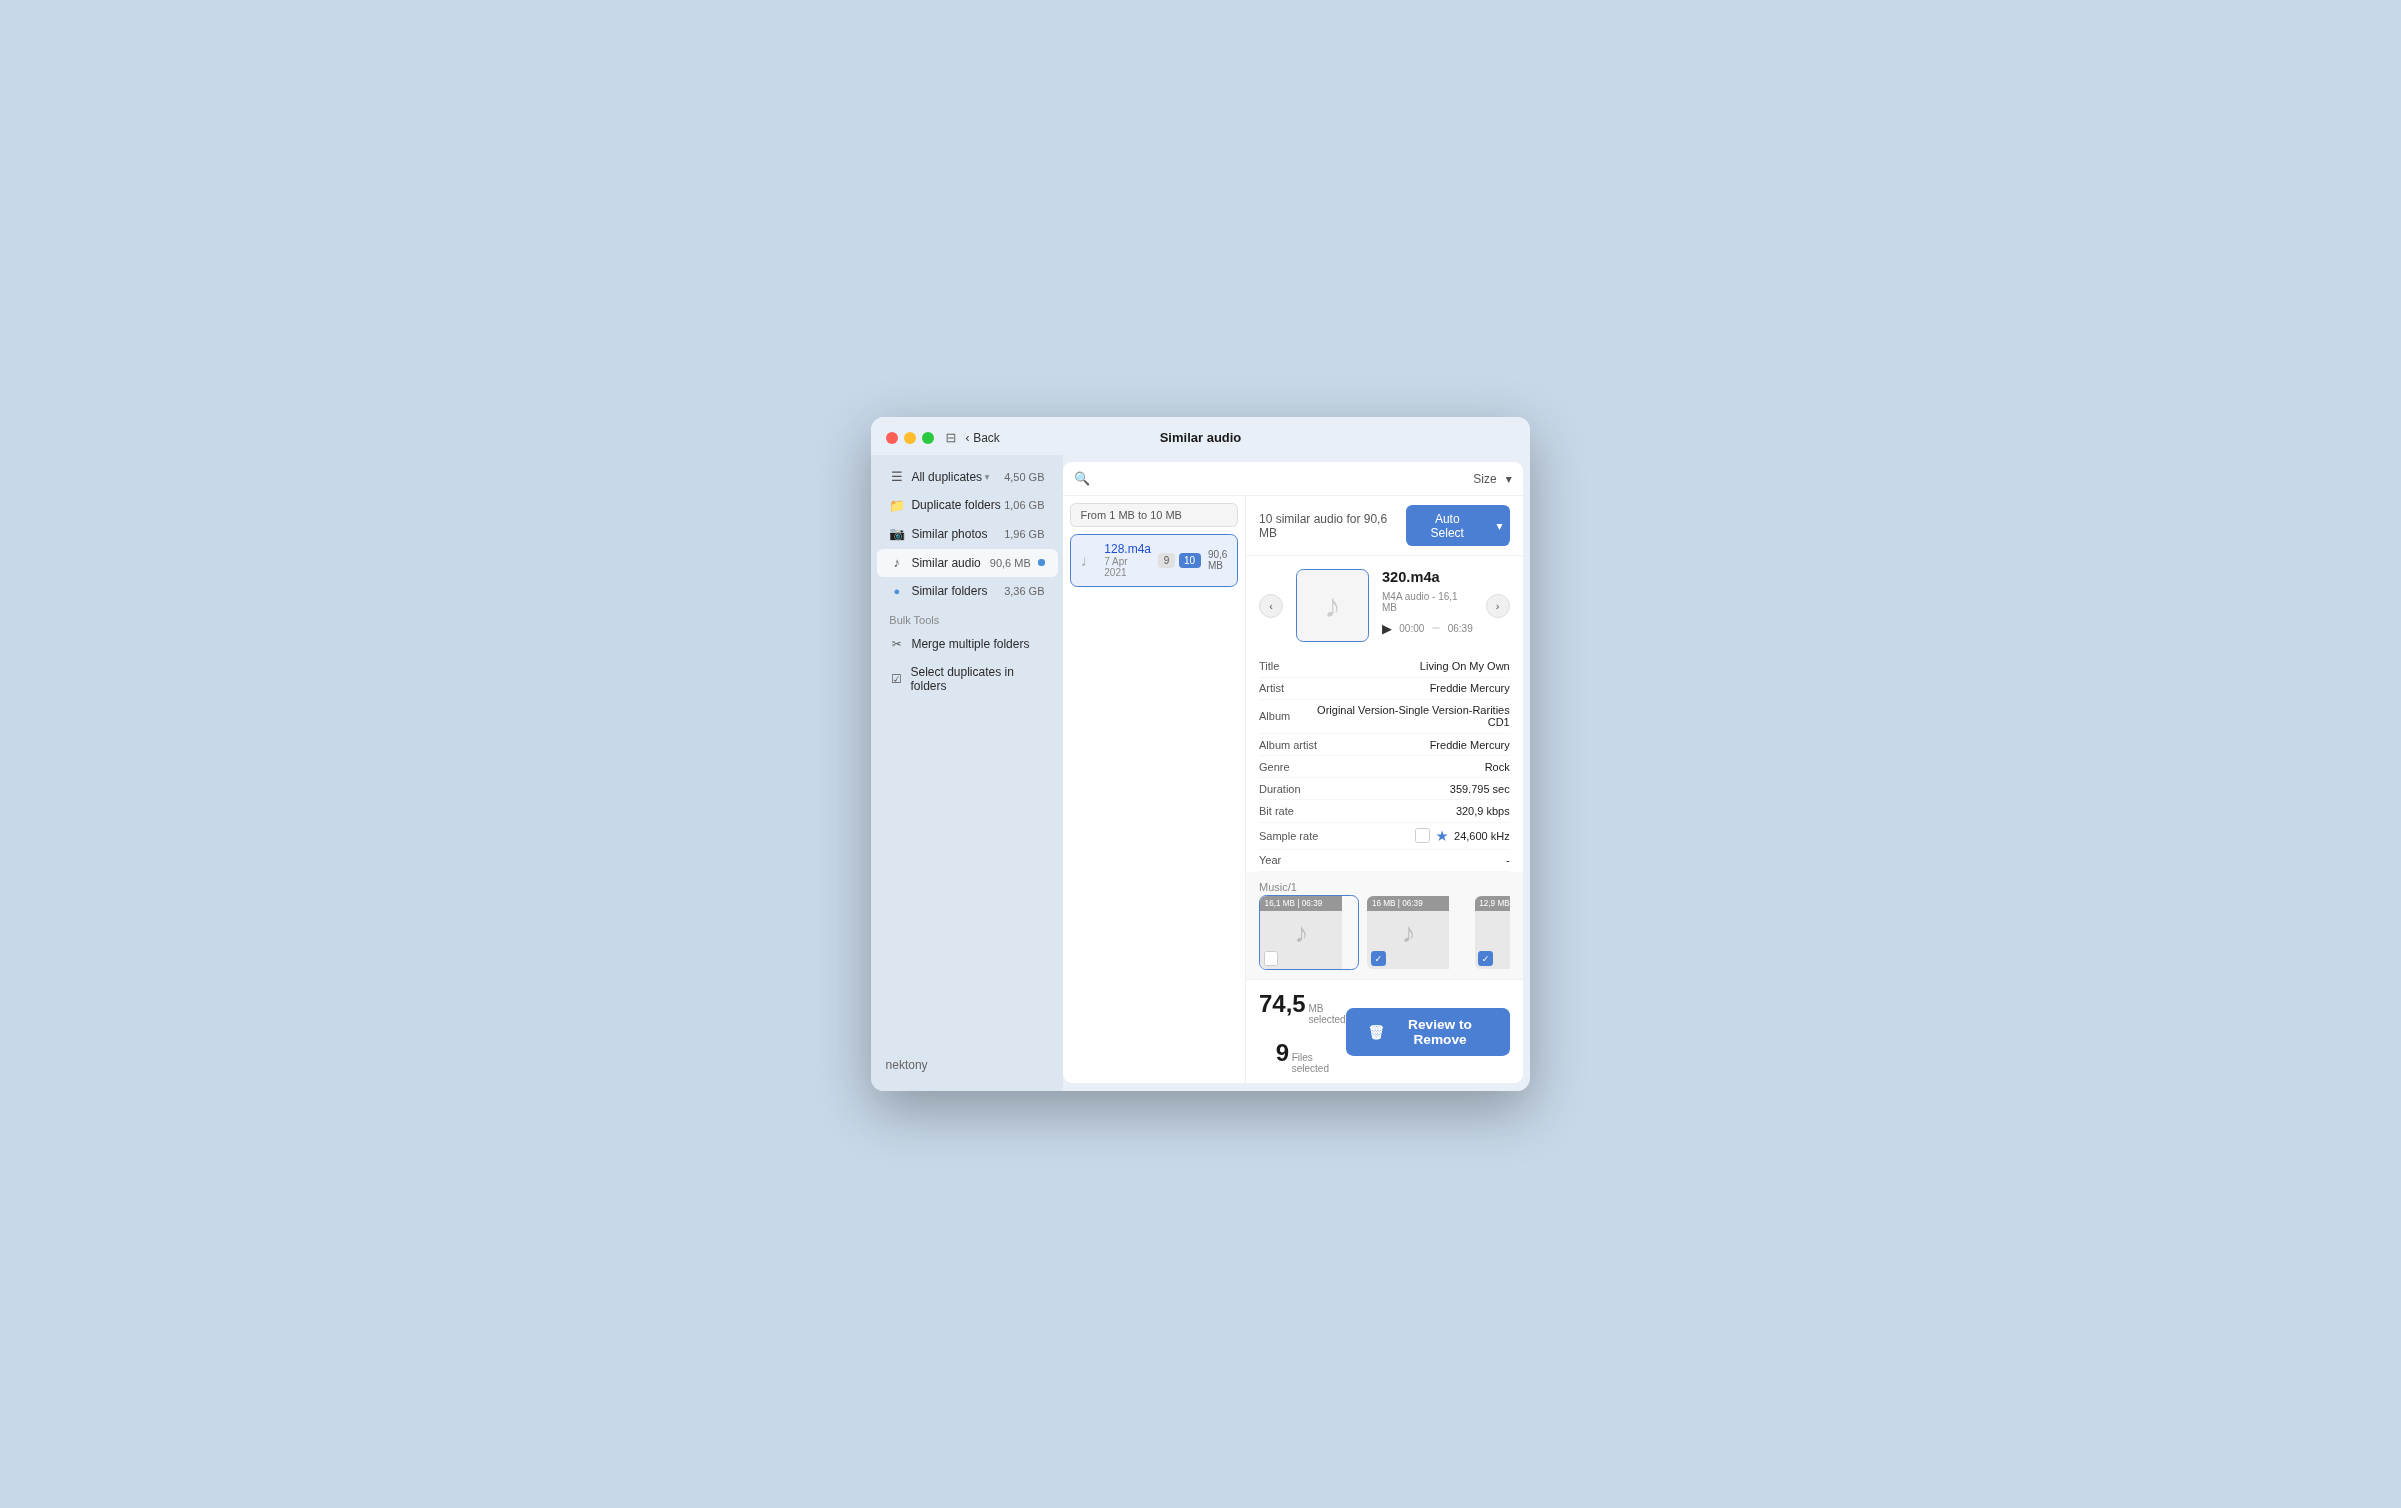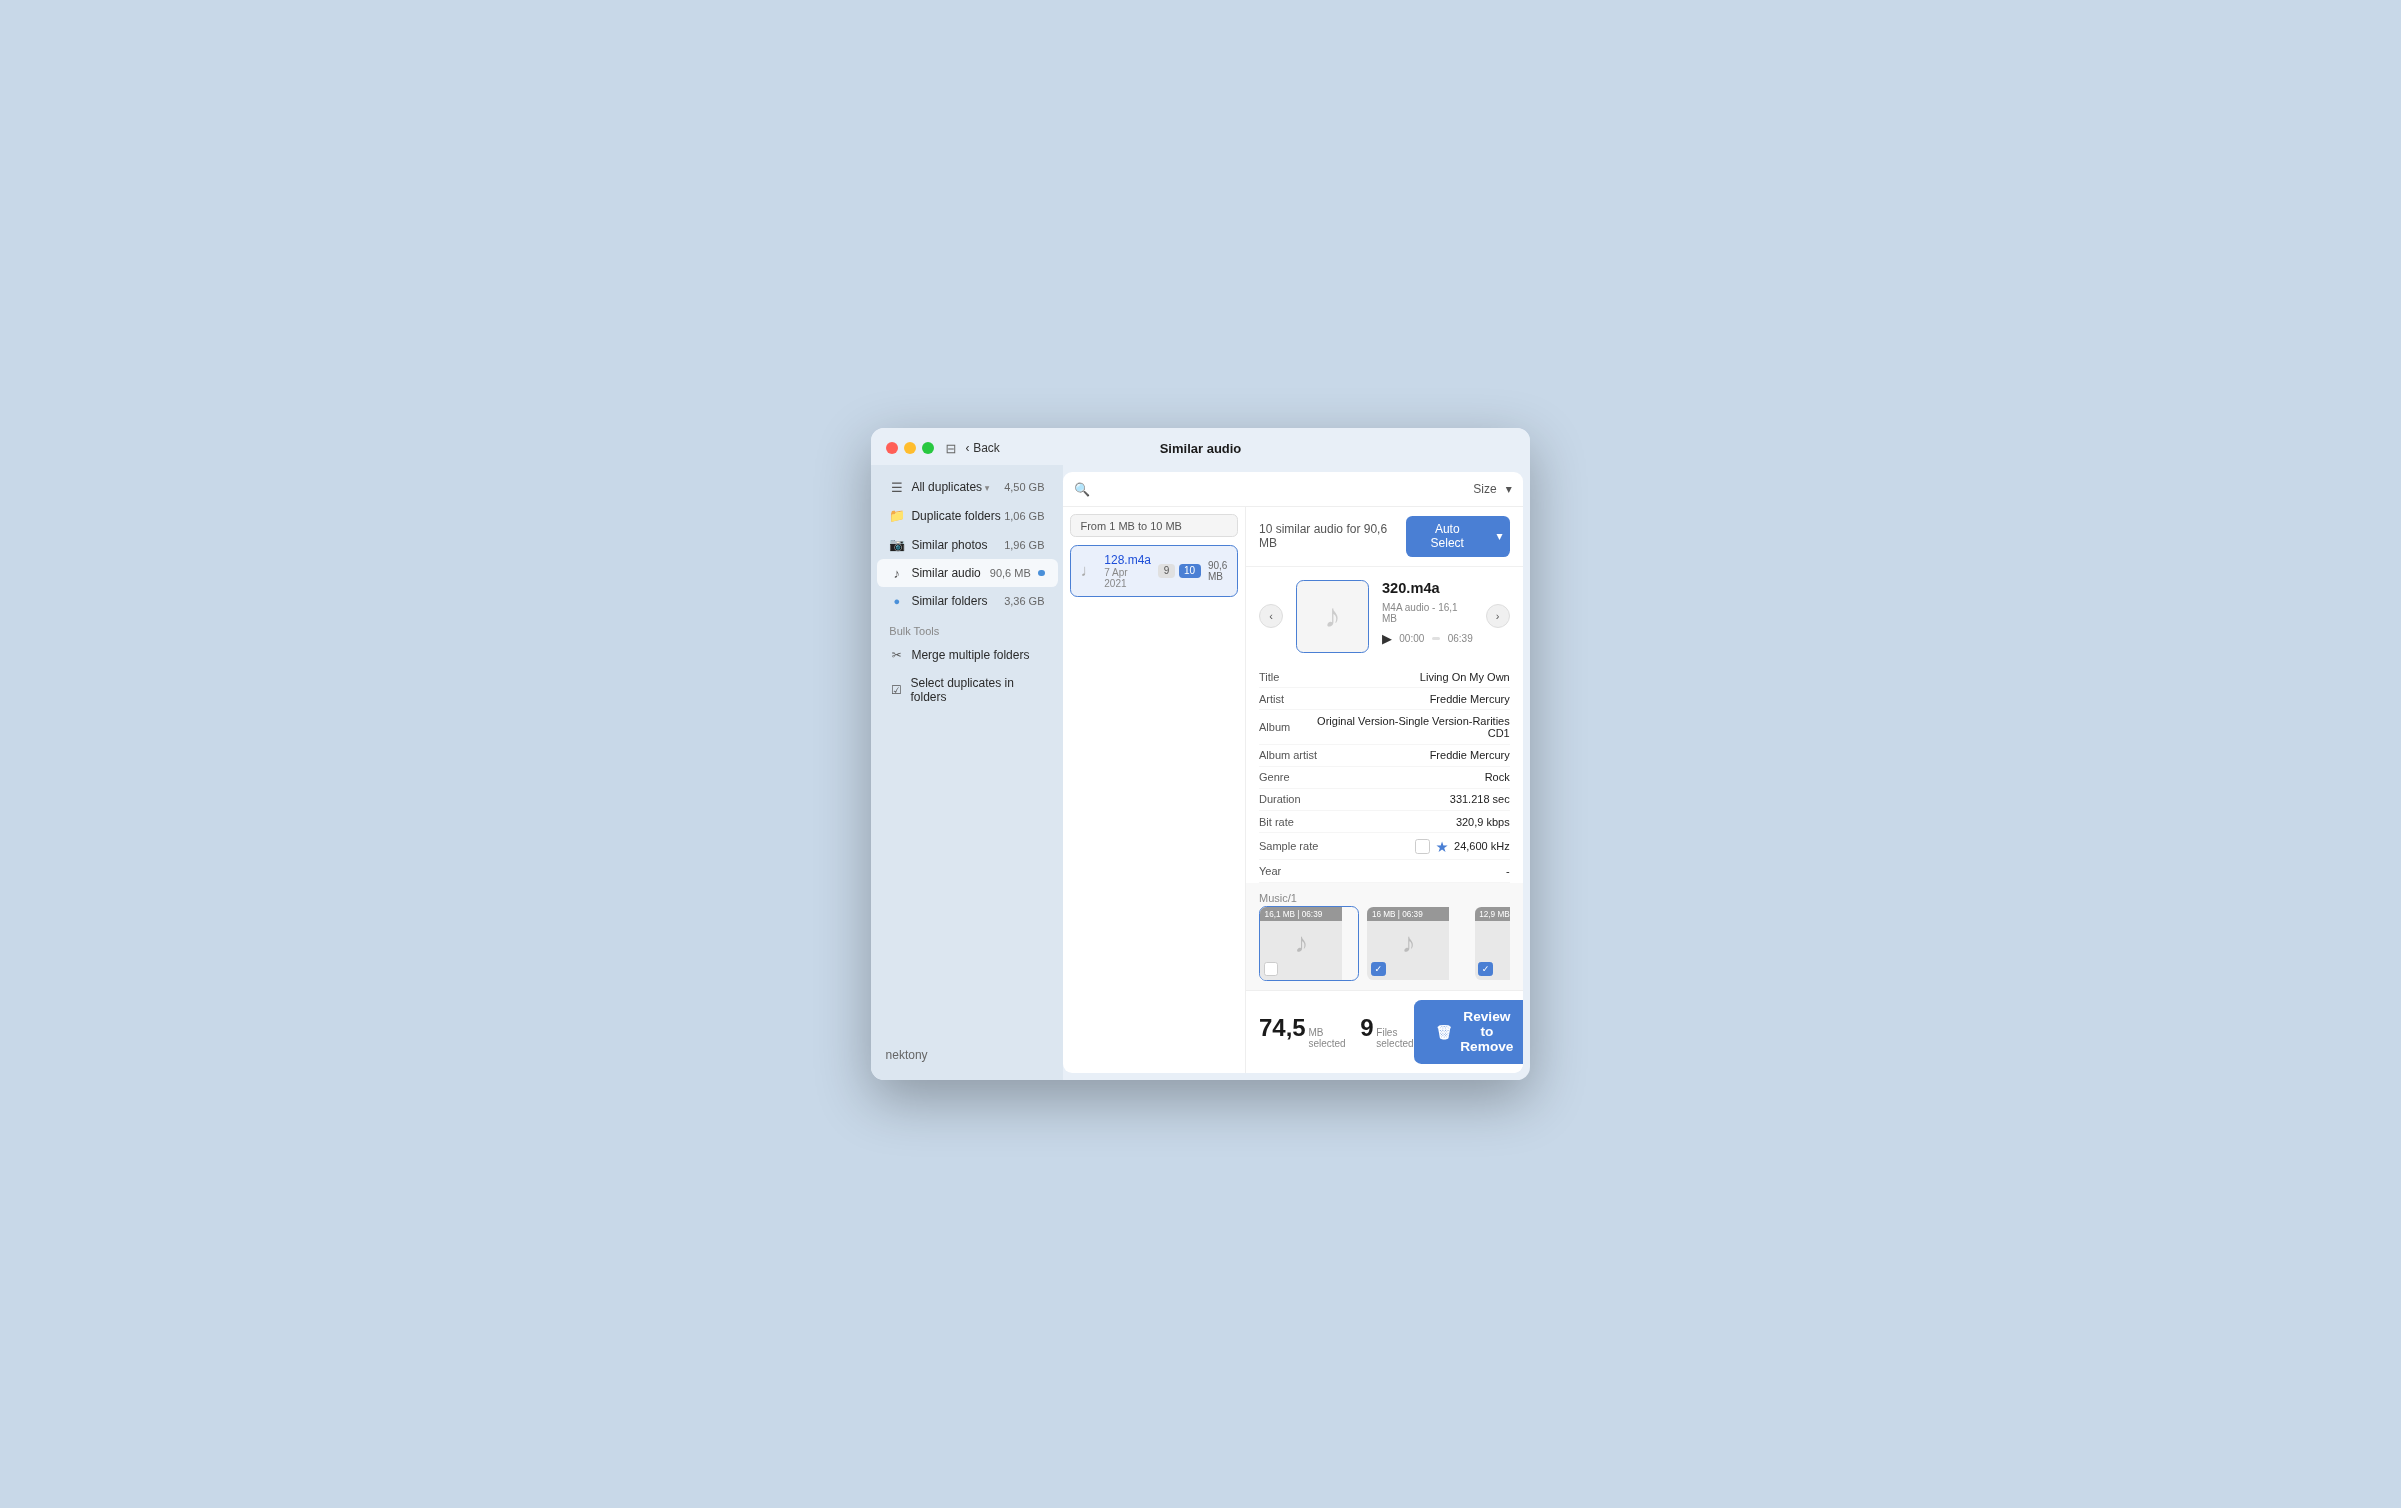--- a/index.html
+++ b/index.html
@@ -389,20 +389,21 @@
       align-items: center;
       justify-content: space-between;
       padding: 9.2px 13px;
       border-top: 0.9px solid #eee;
       background: #fff;
     }
     .bottom-stats {
       display: flex;
       align-items: center;
       gap: 14.6px;
+      flex-direction: column;
     }
     .stat-group { display: flex; align-items: baseline; gap: 2.7px; }
     .stat-value { font-size: 24px; font-weight: 700; color: #1a1a1a; }
     .stat-unit { font-size: 10px; color: #888; }
     .review-btn {
       display: flex;
       align-items: center;
       gap: 7.3px;
       background: #4a7fd4;
       color: #fff;
@@ -577,21 +578,21 @@
             <div class="meta-row">
               <span class="meta-key">Album artist</span>
               <span class="meta-value">Freddie Mercury</span>
             </div>
             <div class="meta-row">
               <span class="meta-key">Genre</span>
               <span class="meta-value">Rock</span>
             </div>
             <div class="meta-row">
               <span class="meta-key">Duration</span>
-              <span class="meta-value">331.218 sec</span>
+              <span class="meta-value">359.795 sec</span>
             </div>
             <div class="meta-row">
               <span class="meta-key">Bit rate</span>
               <span class="meta-value">320,9 kbps</span>
             </div>
             <div class="meta-row">
               <span class="meta-key">Sample rate</span>
               <div class="meta-icons">
                 <div class="checkbox-small"></div>
                 <span class="star-icon">★</span>

